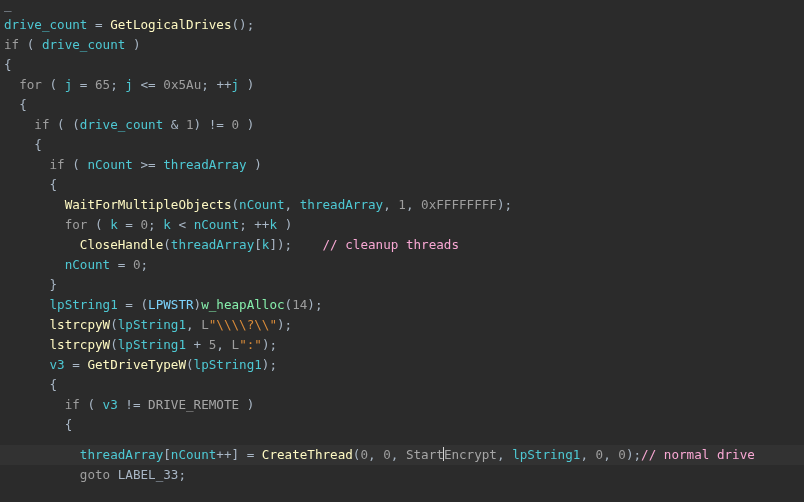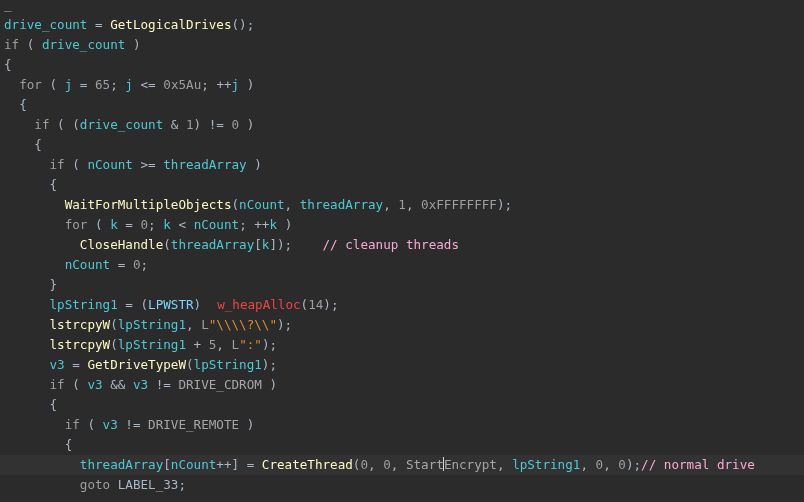--- a/index.html
+++ b/index.html
@@ -29,28 +29,29 @@
     position: relative;
     height: 20px;
     line-height: 20px;
     white-space: pre;
     padding-left: 4px;
     box-sizing: border-box;
     color: #a9b7c6;
   }
   .line.current {
     background: #323232;
+    margin-top: 10px;
   }
   
   .t-plain    { color: #a9b7c6; }
   .t-kw       { color: #9e9e9e; }
   .t-punct    { color: #a9b7c6; }
   .t-var      { color: #4ec9d4; }
   .t-fn       { color: #fef9c3; }
-  .t-lib      { color: #ef4444; margin-left: 16px; }
+  .t-lib      { color: #86efac; }
   .t-type     { color: #7dd3fc; }
   .t-num      { color: #9e9e9e; }
   .t-const    { color: #a6a6a6; }
   .t-str      { color: #d98b39; }
   .t-strpfx   { color: #9e9e9e; }
   .t-comment  { color: #f9a8d4; text-align: center; }
   .t-label    { color: #a9b7c6; }
 
   .caret {
     display: inline-block;
@@ -83,20 +84,19 @@
       <div class="line"><span class="t-punct">      </span><span class="t-punct">{</span></div>
       <div class="line"><span class="t-punct">        </span><span class="t-fn">WaitForMultipleObjects</span><span class="t-punct">(</span><span class="t-var">nCount</span><span class="t-punct">, </span><span class="t-var">threadArray</span><span class="t-punct">, </span><span class="t-num">1</span><span class="t-punct">, </span><span class="t-num">0xFFFFFFFF</span><span class="t-punct">);</span></div>
       <div class="line"><span class="t-punct">        </span><span class="t-kw">for</span><span class="t-punct"> ( </span><span class="t-var">k</span><span class="t-punct"> = </span><span class="t-num">0</span><span class="t-punct">; </span><span class="t-var">k</span><span class="t-punct"> &lt; </span><span class="t-var">nCount</span><span class="t-punct">; ++</span><span class="t-var">k</span><span class="t-punct"> )</span></div>
       <div class="line"><span class="t-punct">          </span><span class="t-fn">CloseHandle</span><span class="t-punct">(</span><span class="t-var">threadArray</span><span class="t-punct">[</span><span class="t-var">k</span><span class="t-punct">]);</span><span class="t-punct">    </span><span class="t-comment">// cleanup threads</span></div>
       <div class="line"><span class="t-punct">        </span><span class="t-var">nCount</span><span class="t-punct"> = </span><span class="t-num">0</span><span class="t-punct">;</span></div>
       <div class="line"><span class="t-punct">      </span><span class="t-punct">}</span></div>
       <div class="line"><span class="t-punct">      </span><span class="t-var">lpString1</span><span class="t-punct"> = (</span><span class="t-type">LPWSTR</span><span class="t-punct">)</span><span class="t-lib">w_heapAlloc</span><span class="t-punct">(</span><span class="t-num">14</span><span class="t-punct">);</span></div>
       <div class="line"><span class="t-punct">      </span><span class="t-fn">lstrcpyW</span><span class="t-punct">(</span><span class="t-var">lpString1</span><span class="t-punct">, </span><span class="t-strpfx">L</span><span class="t-str">"\\\\?\\"</span><span class="t-punct">);</span></div>
       <div class="line"><span class="t-punct">      </span><span class="t-fn">lstrcpyW</span><span class="t-punct">(</span><span class="t-var">lpString1</span><span class="t-punct"> + </span><span class="t-num">5</span><span class="t-punct">, </span><span class="t-strpfx">L</span><span class="t-str">":"</span><span class="t-punct">);</span></div>
       <div class="line"><span class="t-punct">      </span><span class="t-var">v3</span><span class="t-punct"> = </span><span class="t-fn">GetDriveTypeW</span><span class="t-punct">(</span><span class="t-var">lpString1</span><span class="t-punct">);</span></div>
-      <div class="line"><span class="t-punct">      </span><span class="t-kw">if</span><span class="t-punct"> ( </span><span class="t-var">v3</span><span class="t-punct"> &amp;&amp; </span><span class="t-var">v3</span><span class="t-punct"> != </span><span class="t-const">DRIVE_CDROM</span><span class="t-punct"> )</span></div>
       <div class="line"><span class="t-punct">      </span><span class="t-punct">{</span></div>
       <div class="line"><span class="t-punct">        </span><span class="t-kw">if</span><span class="t-punct"> ( </span><span class="t-var">v3</span><span class="t-punct"> != </span><span class="t-const">DRIVE_REMOTE</span><span class="t-punct"> )</span></div>
       <div class="line"><span class="t-punct">        </span><span class="t-punct">{</span></div>
       <div class="line current"><span class="t-punct">          </span><span class="t-var">threadArray</span><span class="t-punct">[</span><span class="t-var">nCount</span><span class="t-punct">++] = </span><span class="t-fn">CreateThread</span><span class="t-punct">(</span><span class="t-num">0</span><span class="t-punct">, </span><span class="t-num">0</span><span class="t-punct">, </span><span class="t-const">Start</span><span class="caret"></span><span class="t-const">Encrypt</span><span class="t-punct">, </span><span class="t-var">lpString1</span><span class="t-punct">, </span><span class="t-num">0</span><span class="t-punct">, </span><span class="t-num">0</span><span class="t-punct">);</span><span class="t-comment">// normal drive</span></div>
       <div class="line"><span class="t-punct">          </span><span class="t-kw">goto</span><span class="t-punct"> </span><span class="t-label">LABEL_33</span><span class="t-punct">;</span></div>
     </div>
 </div>
 
 </body></html>

